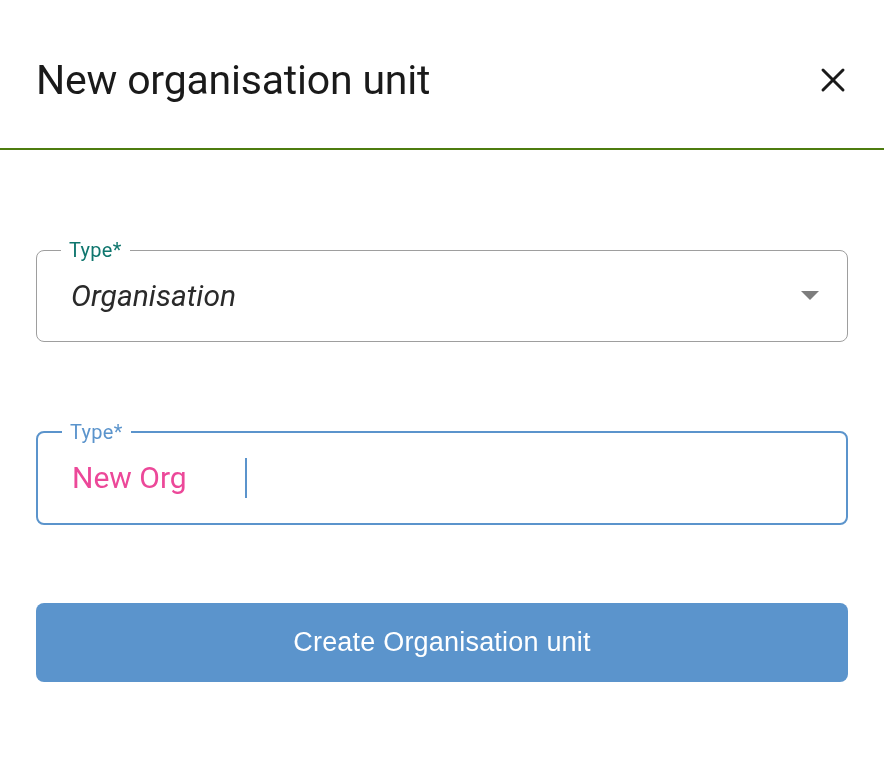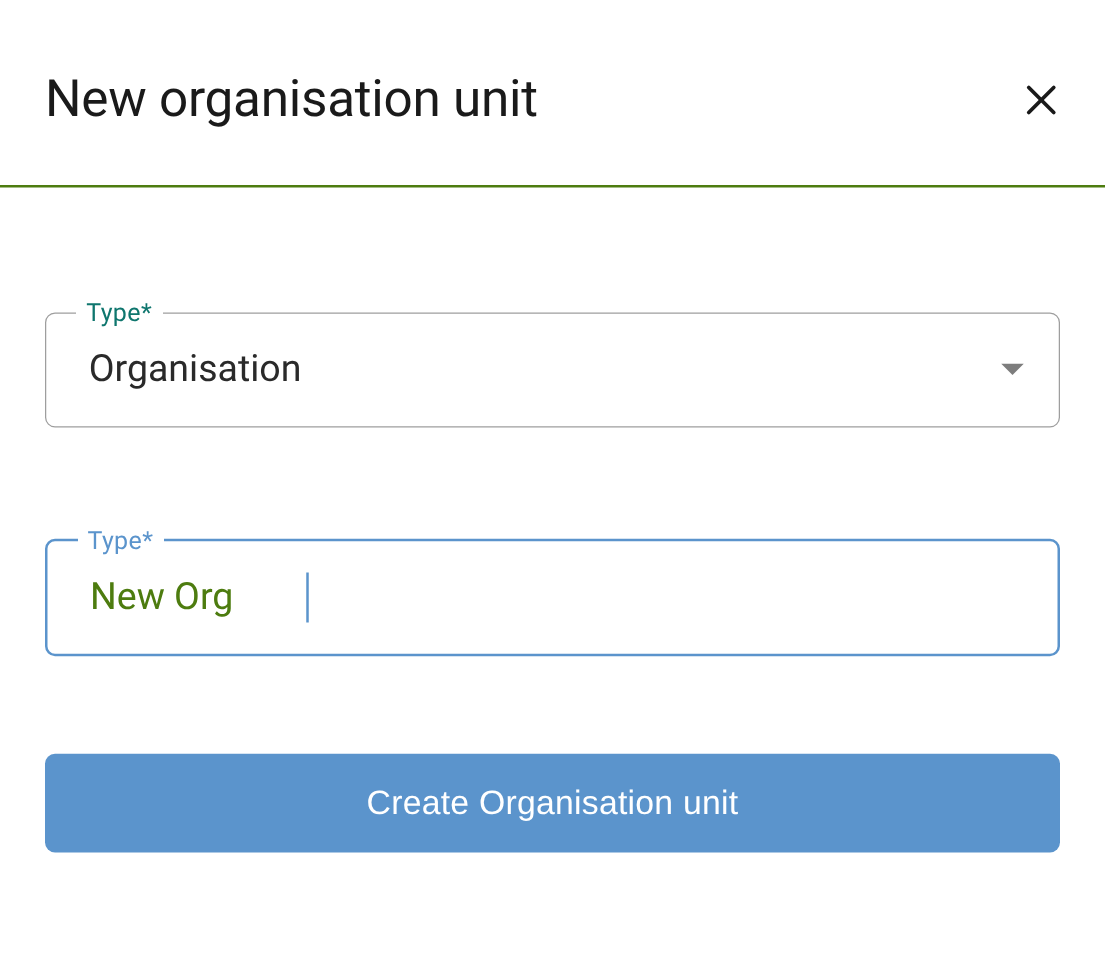--- a/index.html
+++ b/index.html
@@ -66,38 +66,39 @@
     }
     .field-fieldset.focused .field-legend {
       color: #5b94cc;
     }
     .select-inner {
       display: flex;
       align-items: center;
       justify-content: space-between;
       padding: 16px 28px 28px 34px;
       cursor: pointer;
+      font-style: italic;
     }
     .select-value {
       font-size: 30px;
       color: #2a2a2a;
     }
     .dropdown-caret {
       width: 0;
       height: 0;
       border-left: 9px solid transparent;
       border-right: 9px solid transparent;
       border-top: 9px solid #7d7d7d;
     }
     .text-input {
       width: 100%;
       border: none;
       outline: none;
       font-size: 30px;
-      color: #4d7c0f;
+      color: #ec4899;
       padding: 16px 28px 28px 34px;
       background: transparent;
       font-family: inherit;
     }
     .text-input-wrap {
       position: relative;
     }
     .caret {
       position: absolute;
       left: 207px;

